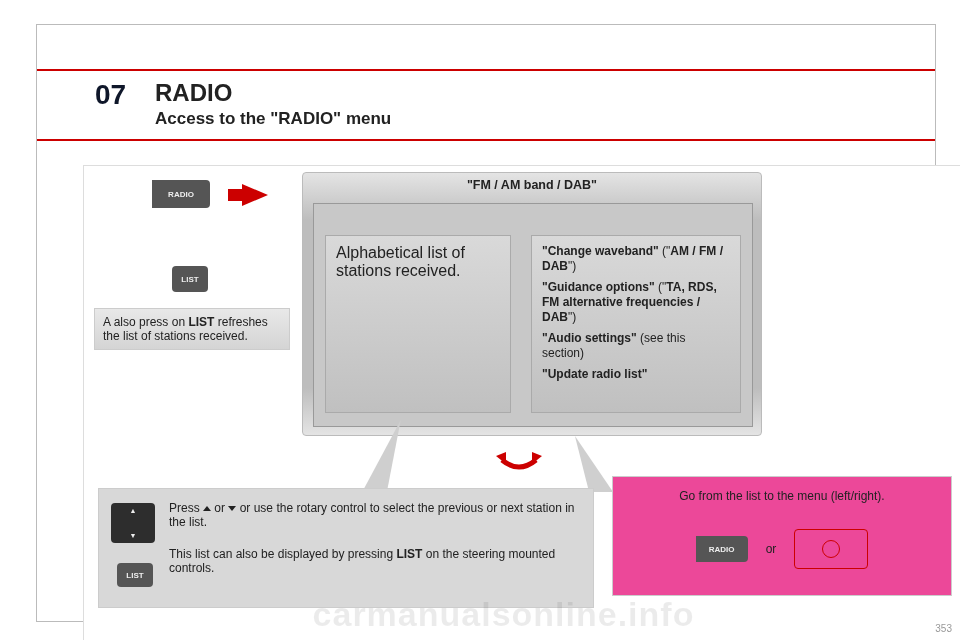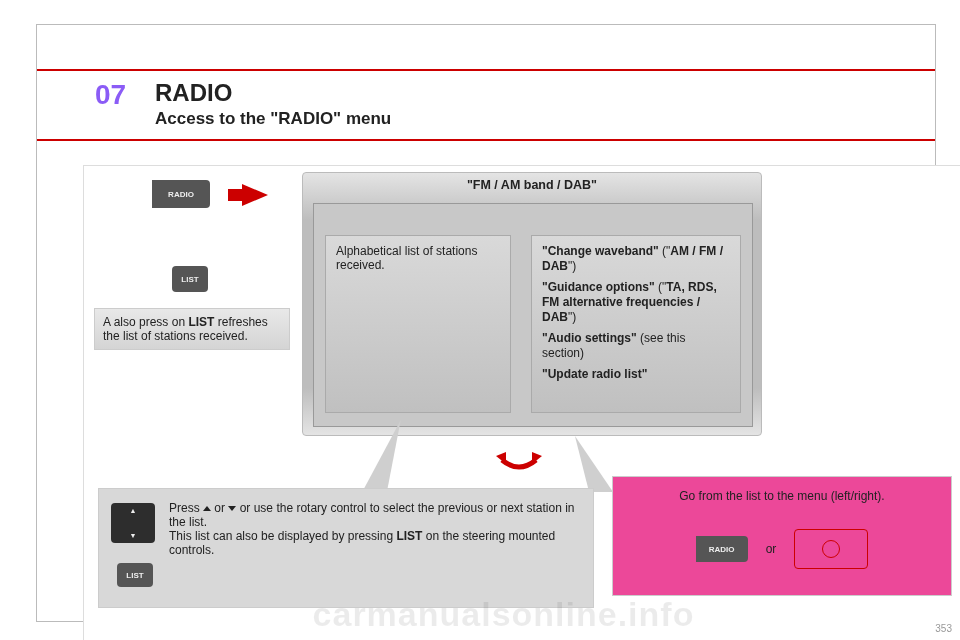--- a/index.html
+++ b/index.html
@@ -25,21 +25,21 @@
     width: 100%;
     border-top: 2px solid #cc0000;
     border-bottom: 2px solid #cc0000;
     padding: 8px 0 10px 60px;
   }
   .chapter-num {
     position: absolute;
     left: 58px; top: 54px;
     font-size: 28px;
     font-weight: bold;
-    color: #8b5cf6;
+    color: #0f172a;
   }
   .chapter-title {
     font-size: 24px;
     font-weight: bold;
     margin-left: 58px;
   }
   .chapter-sub {
     font-size: 17px;
     font-weight: bold;
     margin-left: 58px;
@@ -111,21 +111,21 @@
     position:absolute; left:216px; top:34px;
     width:12px; height:12px;
     background:#fff; transform:rotate(45deg);
   }
   .left-pane {
     position:absolute; left:22px; top:62px;
     width:186px; height:178px;
     background:linear-gradient(#d9d9d9,#c0c0c0);
     border:1px solid #aaa;
     padding:8px 10px;
-    font-size:12px;
+    font-size:16px;
   }
   .right-pane {
     position:absolute; left:228px; top:62px;
     width:210px; height:178px;
     background:linear-gradient(#d9d9d9,#c0c0c0);
     border:1px solid #aaa;
     padding:8px 10px;
     font-size:12px;
   }
   .right-pane p { margin-bottom:6px; line-height:1.25; }
@@ -157,21 +157,21 @@
 
   
   .callout-a {
     position:absolute; left:14px; top:322px;
     width:496px; height:120px;
     background:#d8d8d8;
     border:1px solid #ccc;
     padding:12px 12px 12px 70px;
     font-size:12px;
   }
-  .callout-a .row { display:flex; align-items:flex-start; gap:12px; }
+  .callout-a .row { display:flex; align-items:flex-start; gap:12px; margin-bottom:18px;}
   .updown-btn {
     position:absolute; left:12px; top:14px;
     width:44px; height:40px;
     background:#2d2d2d; border-radius:4px;
     display:flex; flex-direction:column; justify-content:space-between;
     padding:4px 0;
   }
   .updown-btn span{ color:#eee; font-size:7px; text-align:center;}
   .list-btn-img.small { position:absolute; left:18px; top:74px; width:36px; height:24px; border-radius:4px;}
 

